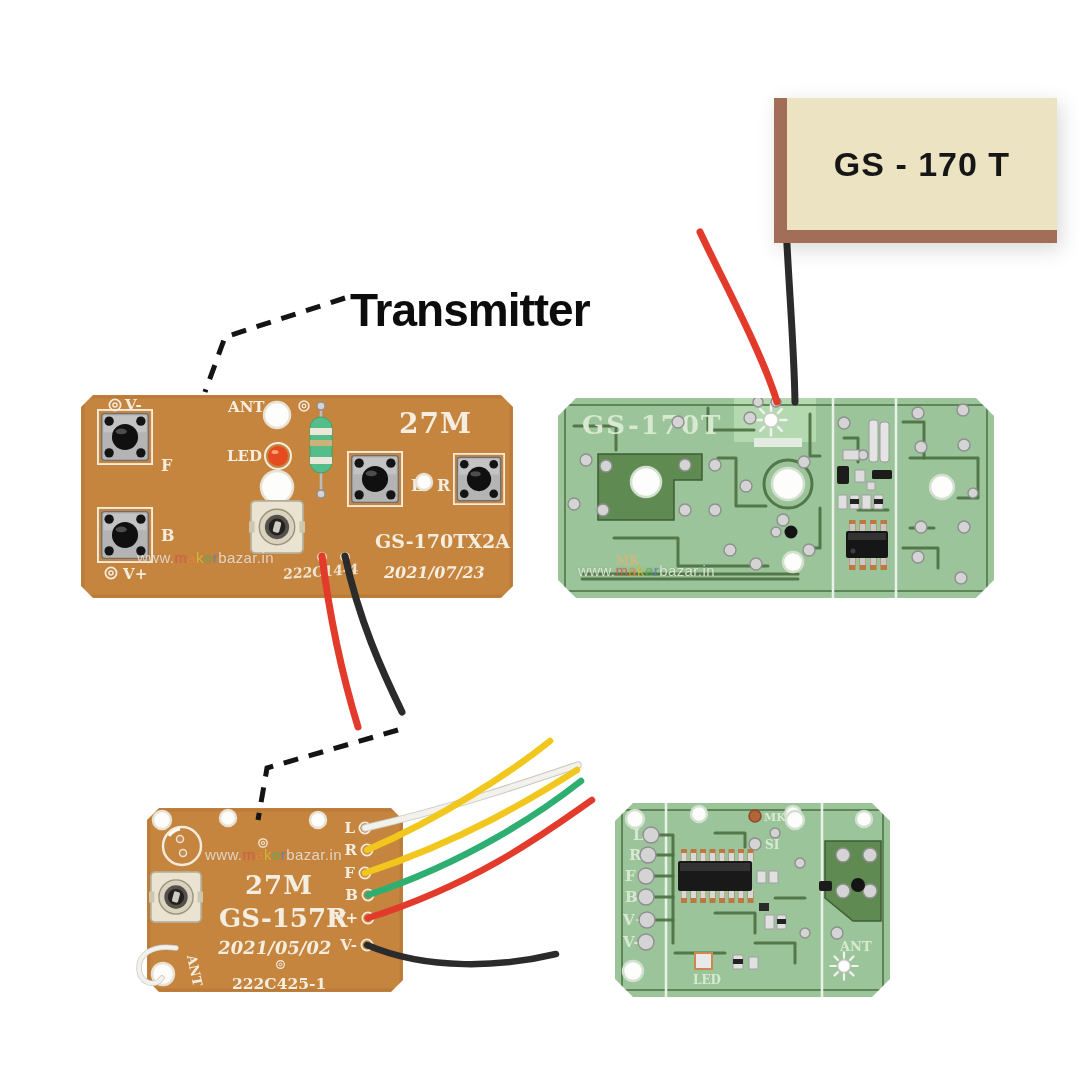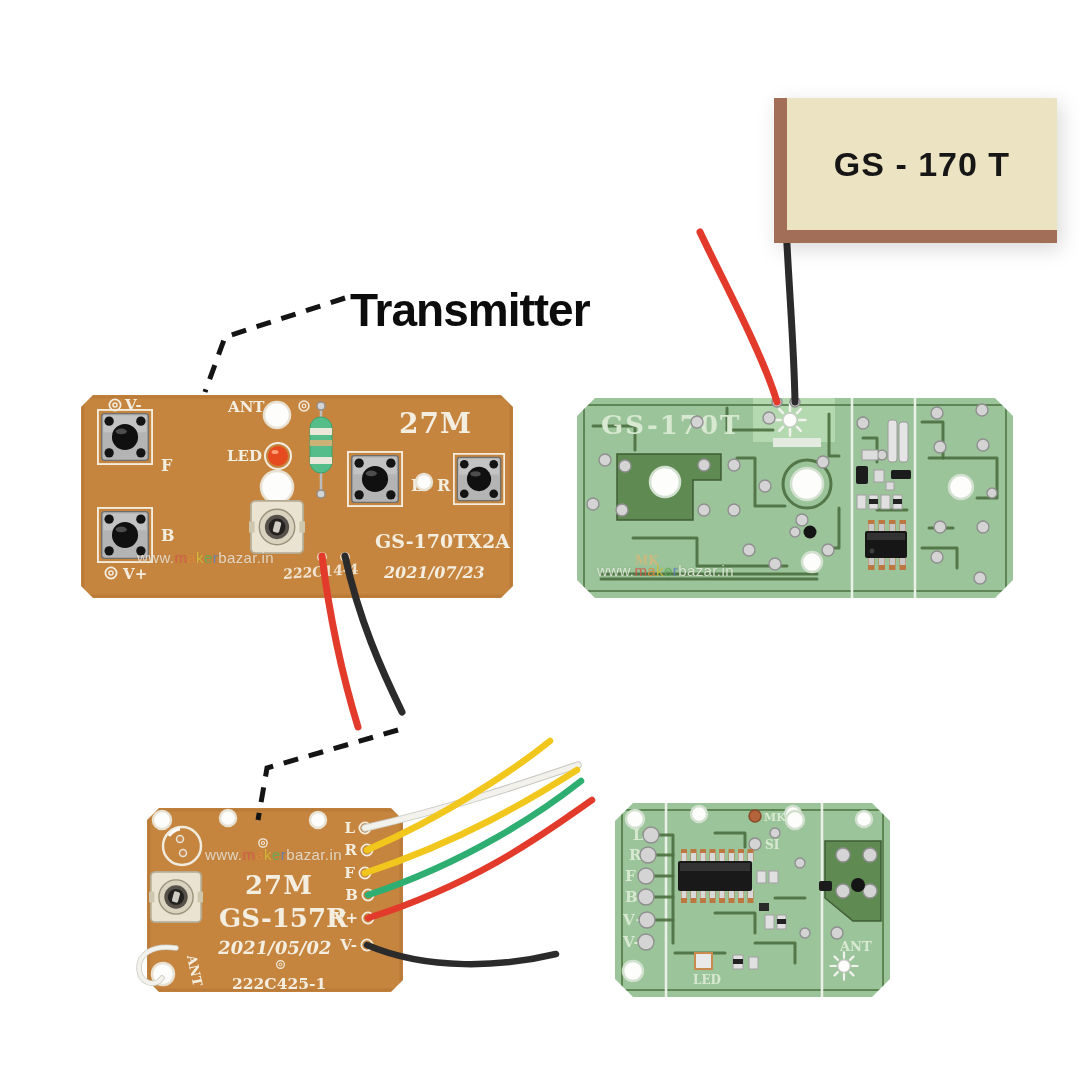--- a/index.html
+++ b/index.html
@@ -133,21 +133,21 @@
       <use href="#ringpad" x="258" y="156" width="12" height="12"></use>
       <text class="sk" font-size="14" opacity=".9" transform="translate(202,184) rotate(-4) skewX(-6)">222C14-4</text>
       <text class="sk" x="294" y="153" font-size="19">GS-170TX2A</text>
       <text class="sk" font-size="16" transform="translate(302,183) skewX(-10)">2021/07/23</text>
     </svg>
     <div class="wm" style="left:56px;top:154px;">
       <span>www.</span><span style="color: rgb(216, 90, 74);">m</span><span style="color: rgb(224, 138, 60);">a</span><span style="color: rgb(212, 193, 58);">k</span><span style="color: rgb(95, 176, 89);">e</span><span style="color: rgb(91, 130, 194);">r</span><span>bazar.in</span>
     </div>
   </div>
 
-  <div class="board clip16" style="left:577px;top:398px;width:436px;height:200px;">
+  <div class="board clip16" style="left:558px;top:398px;width:436px;height:200px;">
     <svg viewBox="0 0 436 200">
       <rect x="0" y="0" width="436" height="200" fill="#9cc49a"></rect>
       <rect x="176" y="0" width="82" height="44" fill="#b7dab2" opacity=".9"></rect>
       <rect x="196" y="40" width="48" height="9" fill="#e3ebe1"></rect>
       <rect x="7" y="7" width="422" height="186" fill="none" stroke="#55794a" stroke-width="2" opacity=".85"></rect>
       <line x1="275" y1="0" x2="275" y2="200" stroke="#eaf1e8" stroke-width="2.5"></line>
       <line x1="338" y1="0" x2="338" y2="200" stroke="#eaf1e8" stroke-width="2.5"></line>
       <g>
         <path class="trace" d="M16,28 H58 V52"></path>
         <path class="trace" d="M150,10 V32 H196"></path>

